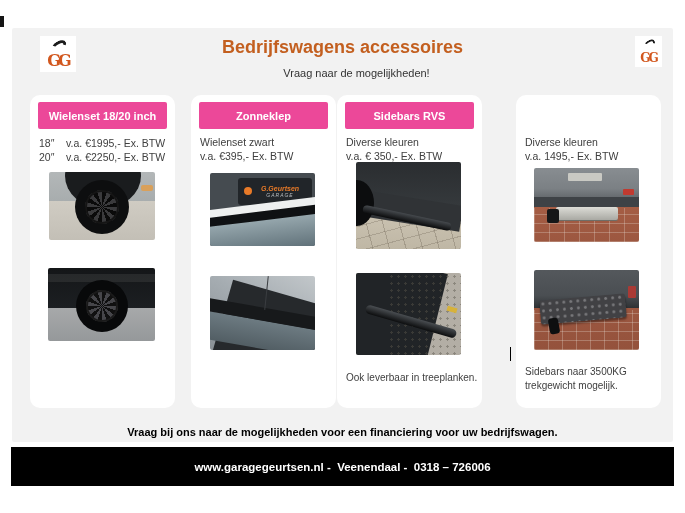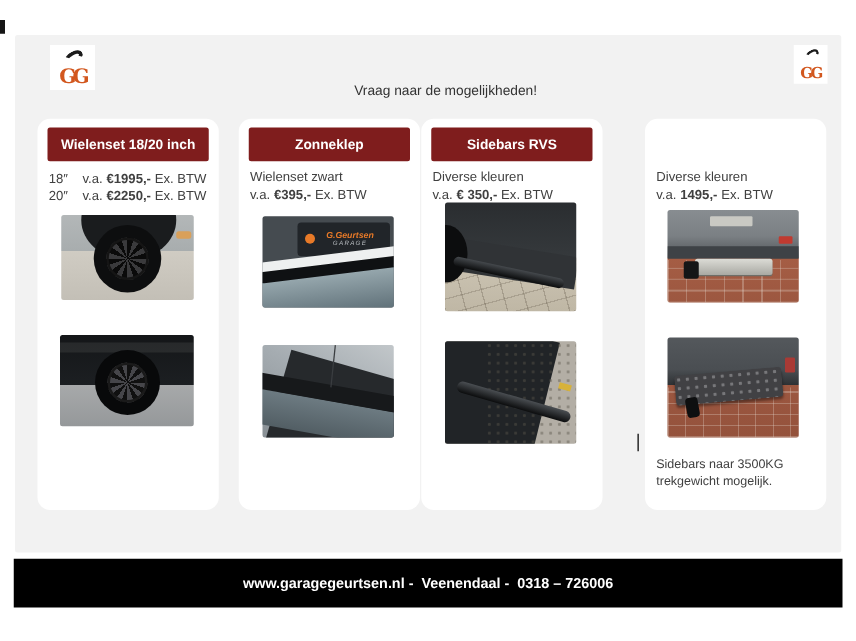--- a/index.html
+++ b/index.html
@@ -25,28 +25,28 @@
   #logo-r .gg { font-size:12px; letter-spacing:-2px; }
 
   .title { position:absolute; top:37px; left:0; width:100%; text-align:center;
            font-size:18px; font-weight:bold; color:#c35f1f; }
   .subtitle { position:absolute; top:67px; left:14px; width:100%; text-align:center;
               font-size:11px; color:#333333; }
 
   
   .card { position:absolute; top:95px; width:145px; height:313px; background:#ffffff; border-radius:10px; }
   #card1 { left:30px; } #card2 { left:191px; } #card3 { left:337px; } #card4 { left:516px; }
-  .card-header { position:absolute; top:7px; left:8px; right:8px; height:27px; background:#7f1d1d;
+  .card-header { position:absolute; top:7px; left:8px; right:8px; height:27px; background:#ec4899;
                  color:#ffffff; font-weight:bold; font-size:11px; border-radius:2px;
                  display:flex; align-items:center; justify-content:center; }
   .rows { position:absolute; top:41px; left:9px; right:2px; font-size:10.5px; color:#404040; }
   .row { display:flex; height:14px; align-items:center; }
   .row .size { width:27px; }
   .pre { margin-right:3px; }
-  .price { font-weight:bold; margin-right:3px; }
+  .price { font-weight:normal; margin-right:3px; }
   .desc { position:absolute; top:41px; left:9px; font-size:10.5px; color:#404040; }
   .priceline { position:absolute; top:55px; left:9px; font-size:10.5px; color:#404040; display:flex; }
   .note { position:absolute; left:9px; font-size:10px; color:#404040; line-height:1.35; }
   #card3 .note { top:276px; white-space:nowrap; }
   #card4 .note { top:270px; width:124px; }
 
   
   .ph { position:absolute; overflow:hidden; border-radius:2px; }
   .ph > i { position:absolute; display:block; z-index:2; }
   .ph::before, .ph::after { z-index:1; }
@@ -159,20 +159,21 @@
       <span class="gg">GG</span>
     </div>
   </div>
   <div class="logo-box" id="logo-r">
     <div class="monogram">
       <span class="swoosh"></span>
       <span class="gg">GG</span>
     </div>
   </div>
 
+  <div class="title">Bedrijfswagens accessoires</div>
   <div class="subtitle">Vraag naar de mogelijkheden!</div>
 
   <div class="card" id="card1">
     <div class="card-header">Wielenset 18/20 inch</div>
     <div class="rows">
       <div class="row">
         <span class="size">18″</span>
         <span class="pre">v.a.</span>
         <span class="price">€1995,-</span>
         <span class="suf">Ex. BTW</span>
@@ -233,20 +234,21 @@
     </div>
     <div class="ph ph1 ph-s1">
       <i class="wedge"></i>
       <i class="wheel"></i>
       <i class="tube"></i>
     </div>
     <div class="ph ph2 ph-s2">
       <i class="tube"></i>
       <i class="mark"></i>
     </div>
+    <div class="note">Ook leverbaar in treeplanken.</div>
   </div>
 
   <div class="card" id="card4">
     <div class="desc">Diverse kleuren</div>
     <div class="priceline">
       <span class="pre">v.a.</span>
       <span class="price">1495,-</span>
       <span class="suf">Ex. BTW</span>
     </div>
     <div class="ph ph1 ph-t1">
@@ -259,17 +261,18 @@
     <div class="ph ph2 ph-t2">
       <i class="light"></i>
       <i class="step"></i>
       <i class="hook"></i>
     </div>
     <div class="note">Sidebars naar 3500KG trekgewicht mogelijk.</div>
   </div>
 
   <div class="cursor"></div>
 
+  <div class="financing">Vraag bij ons naar de mogelijkheden voor een financiering voor uw bedrijfswagen.</div>
 
   <div class="footer-bar">
     <span>www.garagegeurtsen.nl -  Veenendaal -  0318 – 726006</span>
   </div>
 </div>
 
 </body></html>

